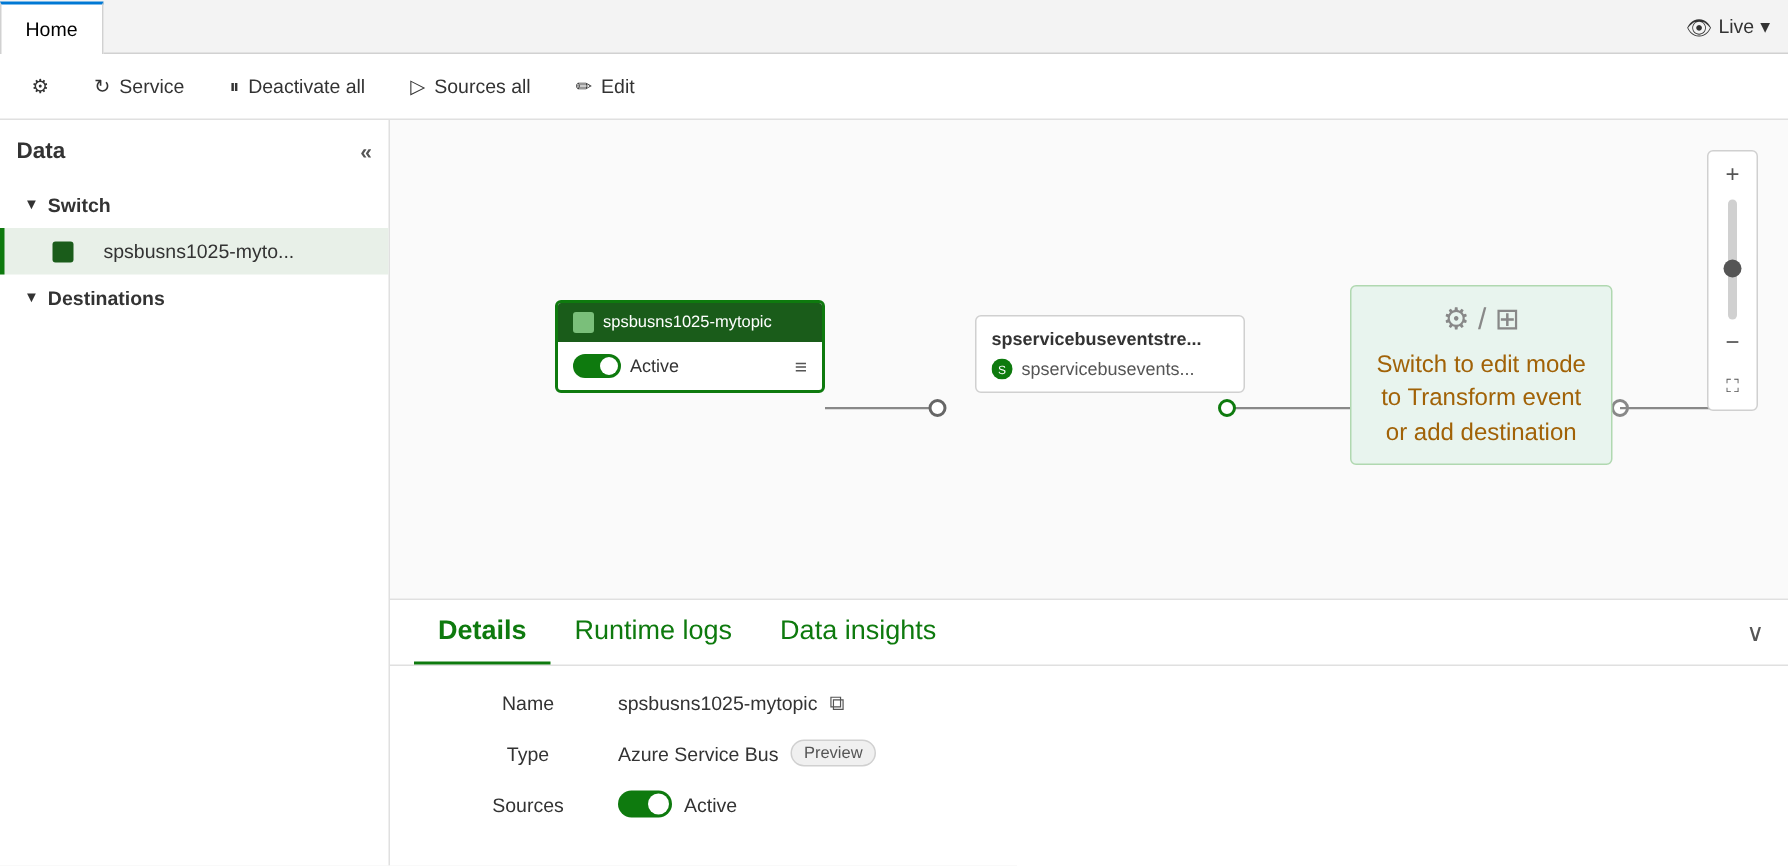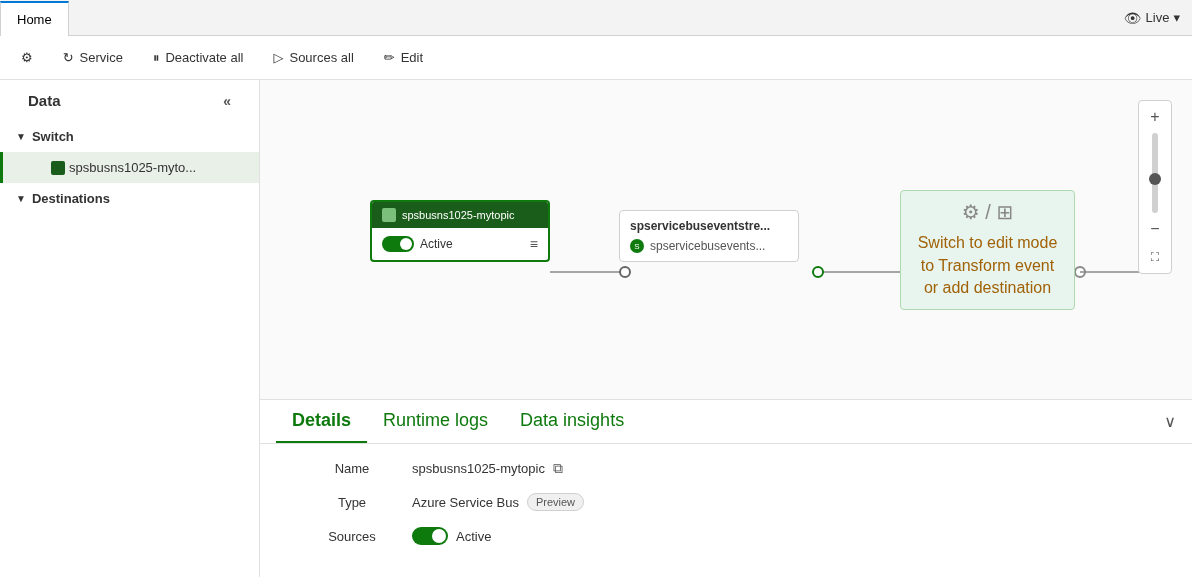--- a/index.html
+++ b/index.html
@@ -75,21 +75,21 @@
       background: #ffffff;
       border-right: 1px solid #e0e0e0;
       display: flex;
       flex-direction: column;
       flex-shrink: 0;
     }
     .sidebar-header {
       display: flex;
       align-items: center;
       justify-content: space-between;
-      padding: 12px 28px;
+      padding: 12px 11px;
       font-size: 15px;
       font-weight: 600;
       color: #333;
     }
     .sidebar-section {
       padding: 0;
     }
     .sidebar-section-header {
       display: flex;
       align-items: center;
@@ -97,22 +97,22 @@
       padding: 8px 16px;
       font-size: 13px;
       font-weight: 600;
       color: #333;
       cursor: pointer;
     }
     .sidebar-section-header .chevron { font-size: 10px; }
     .sidebar-item {
       display: flex;
       align-items: center;
-      gap: 4px;
-      padding: 8px 16px 8px 48px;
+      gap: 20px;
+      padding: 8px 16px 8px 32px;
       font-size: 13px;
       color: #333;
       cursor: pointer;
       background: #e8f0e8;
       border-left: 3px solid #0e7a0e;
     }
 
     
     .canvas-area {
       flex: 1;
@@ -176,21 +176,21 @@
       height: 12px;
       background: white;
       border-radius: 50%;
       top: 2px;
       right: 2px;
     }
 
     
     .stream-node {
       position: absolute;
-      left: 359px;
+      left: 390px;
       top: 130px;
       width: 180px;
       background: #ffffff;
       border: 1px solid #d0d0d0;
       border-radius: 4px;
       padding: 8px 10px;
     }
     .stream-node-title {
       font-size: 12px;
       font-weight: 600;

